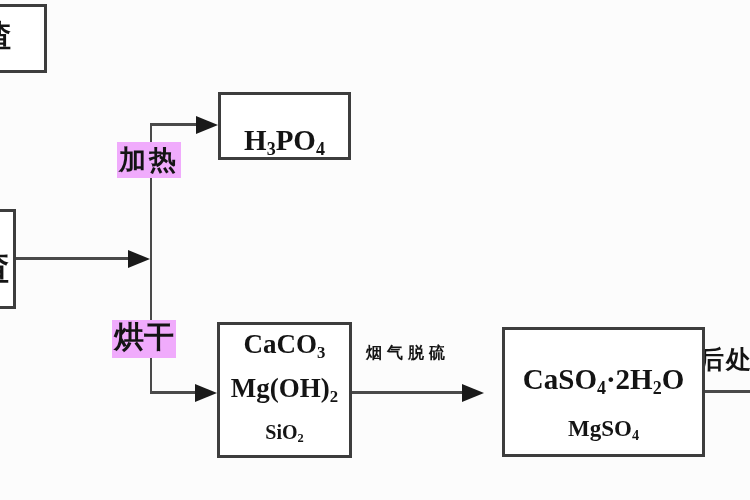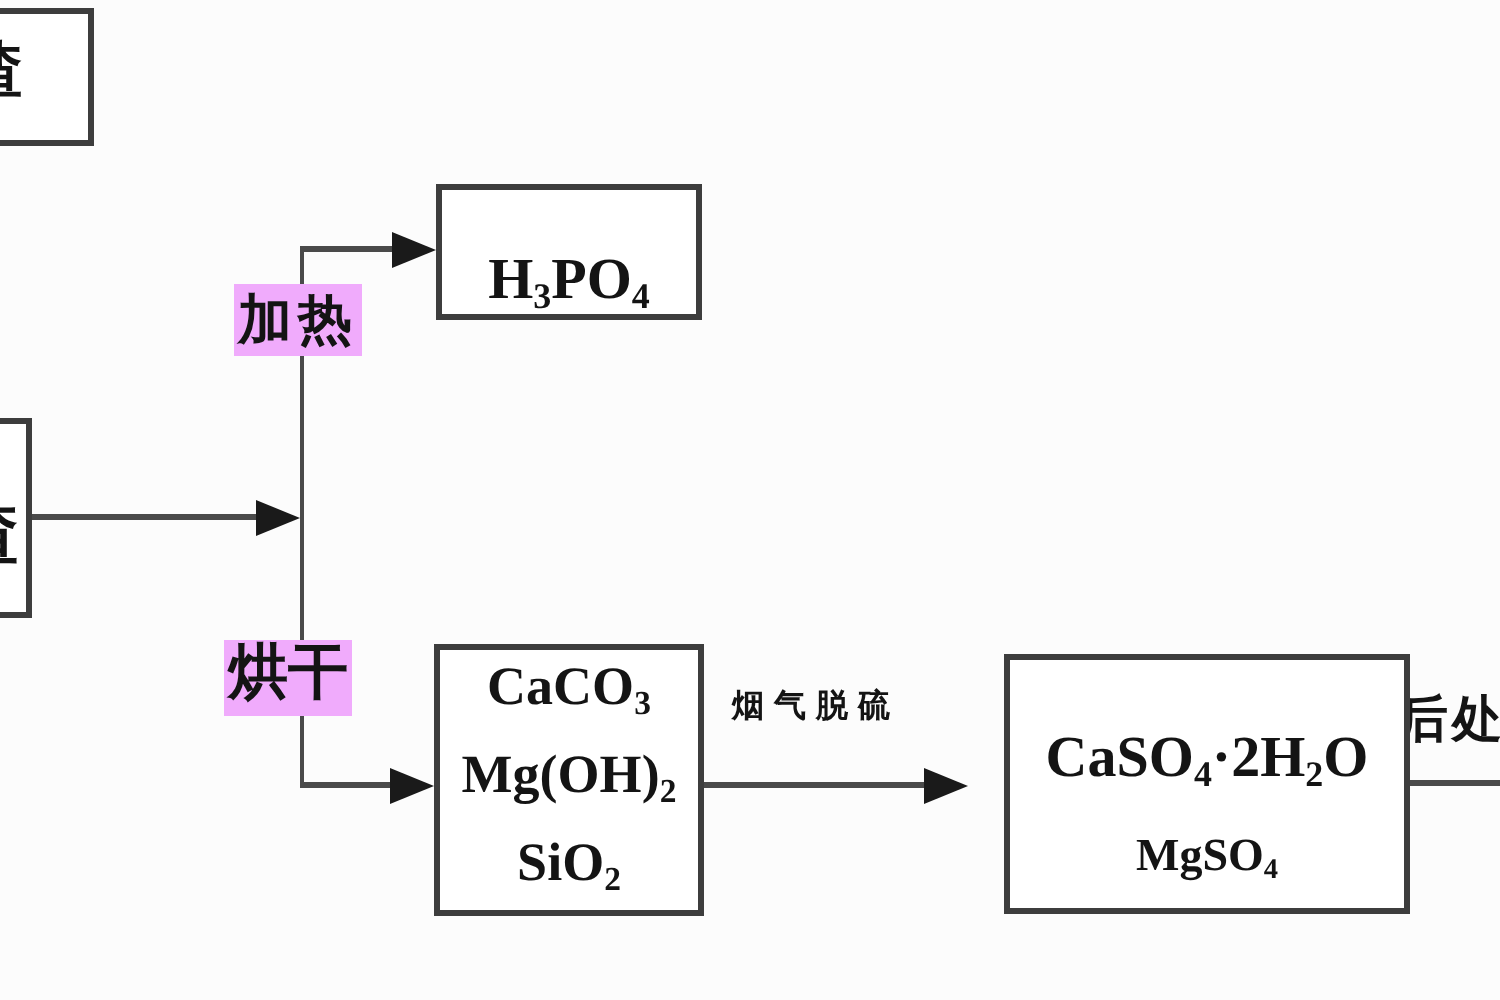--- a/index.html
+++ b/index.html
@@ -76,21 +76,21 @@
   <div class="pbox" style="left:-40px;top:209px;width:56px;height:100px;"></div>
   <div class="frag" style="left:-25px;top:250px;font-size:34px;">渣</div>
 
   <div class="pbox" style="left:218px;top:92px;width:133px;height:68px;">
     <div class="formula" style="font-size:29px;"><span>H</span><span class="sub">3</span><span>P</span><span>O</span><span class="sub">4</span></div>
   </div>
 
   <div class="pbox" style="left:217px;top:322px;width:135px;height:136px;">
     <div class="formula" style="font-size:27px;line-height:40px;"><span>C</span><span>a</span><span>C</span><span>O</span><span class="sub">3</span></div>
     <div class="formula" style="font-size:27px;line-height:40px;"><span>M</span><span>g</span><span>(</span><span>O</span><span>H</span><span>)</span><span class="sub">2</span></div>
-    <div class="formula" style="font-size:27px;line-height:40px;"><span>S</span><span>i</span><span>O</span><span class="sub">2</span></div>
+    <div class="formula" style="font-size:20px;line-height:40px;"><span>S</span><span>i</span><span>O</span><span class="sub">2</span></div>
   </div>
 
   <div class="pbox" style="left:484px;top:327px;width:203px;height:130px;margin-left:18px;">
     <div class="formula" style="font-size:29px;line-height:45px;"><span>C</span><span>a</span><span>S</span><span>O</span><span class="sub">4</span><span>·</span><span>2</span><span>H</span><span class="sub">2</span><span>O</span></div>
     <div class="formula" style="font-size:23px;line-height:45px;"><span>M</span><span>g</span><span>S</span><span>O</span><span class="sub">4</span></div>
   </div>
 
 </div>
 
 </body></html>

